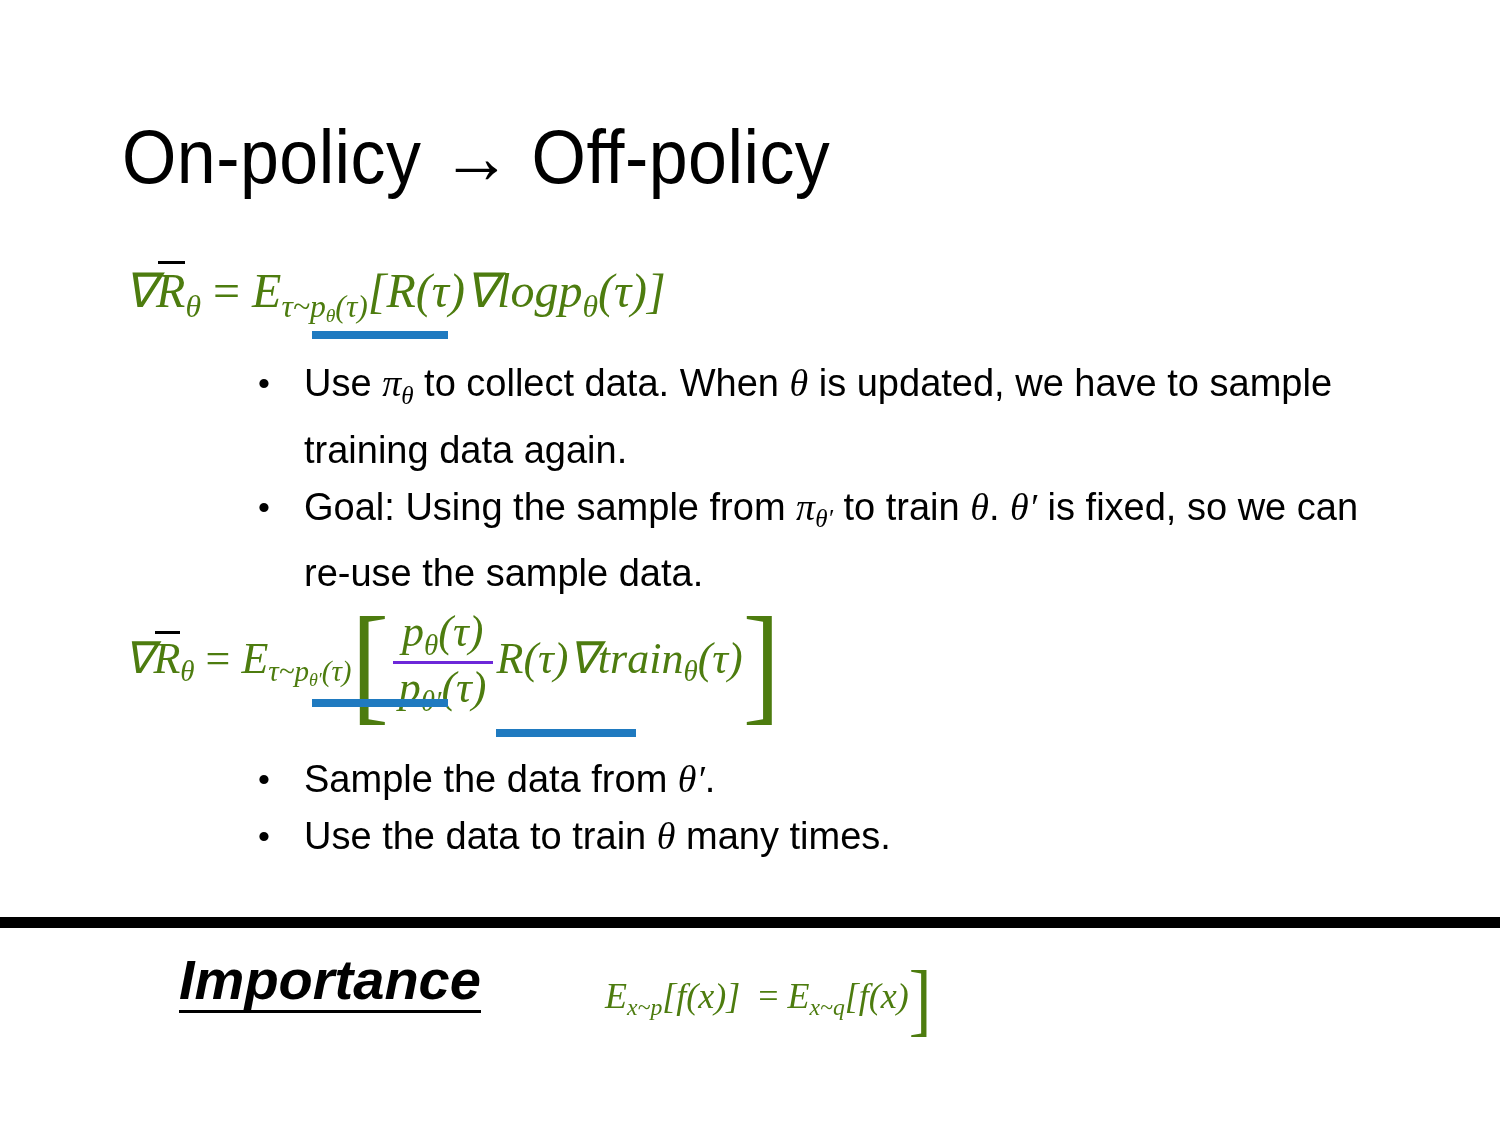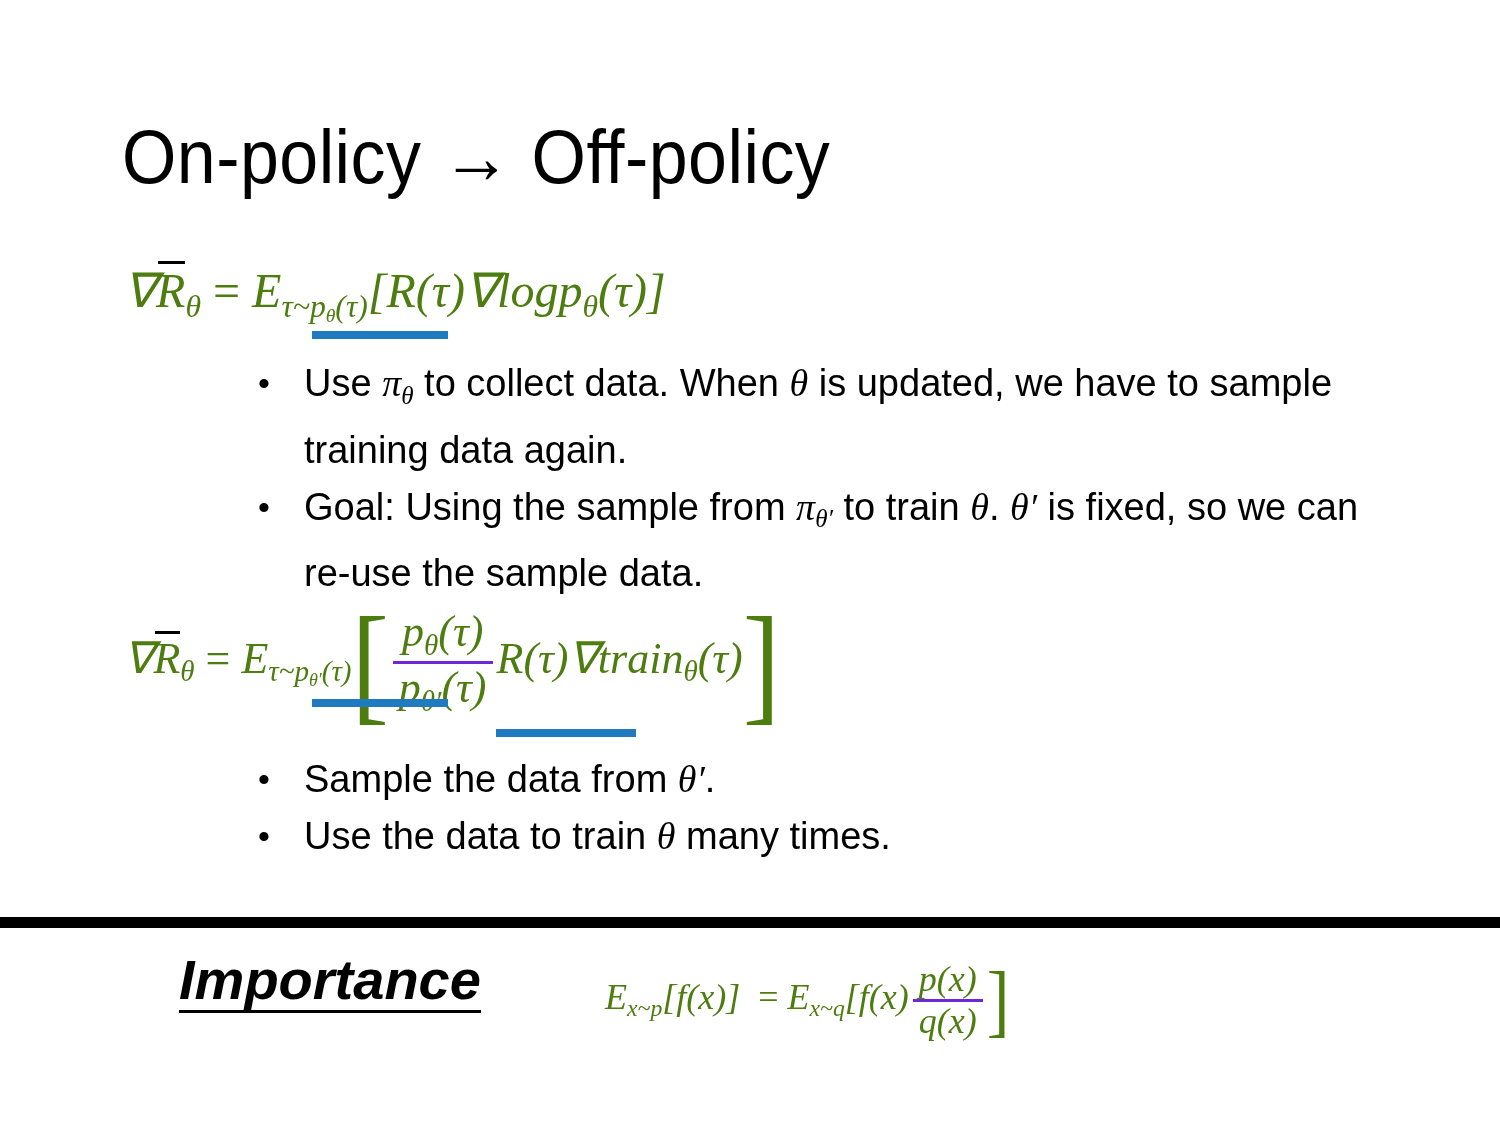--- a/index.html
+++ b/index.html
@@ -228,17 +228,14 @@
 
 <div id="divider"></div>
 
 <div id="importance-sampling">
   <span>Importance</span><br>
 </div>
 
 <div id="eq-3" class="math">
   <span>E</span><span class="sub">x~p</span><span>[f(x)]</span>
   &nbsp;<span class="up">=</span>
-  <span>E</span><span class="sub">x~q</span><span>[f(x)</span><span class="frac">
-    <span class="num">p(x)</span>
-    <span class="den">q(x)</span>
-  </span><span class="bigbracket" style="font-size:1.9em;">]</span>
+  <span>E</span><span class="sub">x~q</span><span>[f(x)</span><span class="bigbracket" style="font-size:1.9em;">]</span>
 </div>
 
 </body></html>

